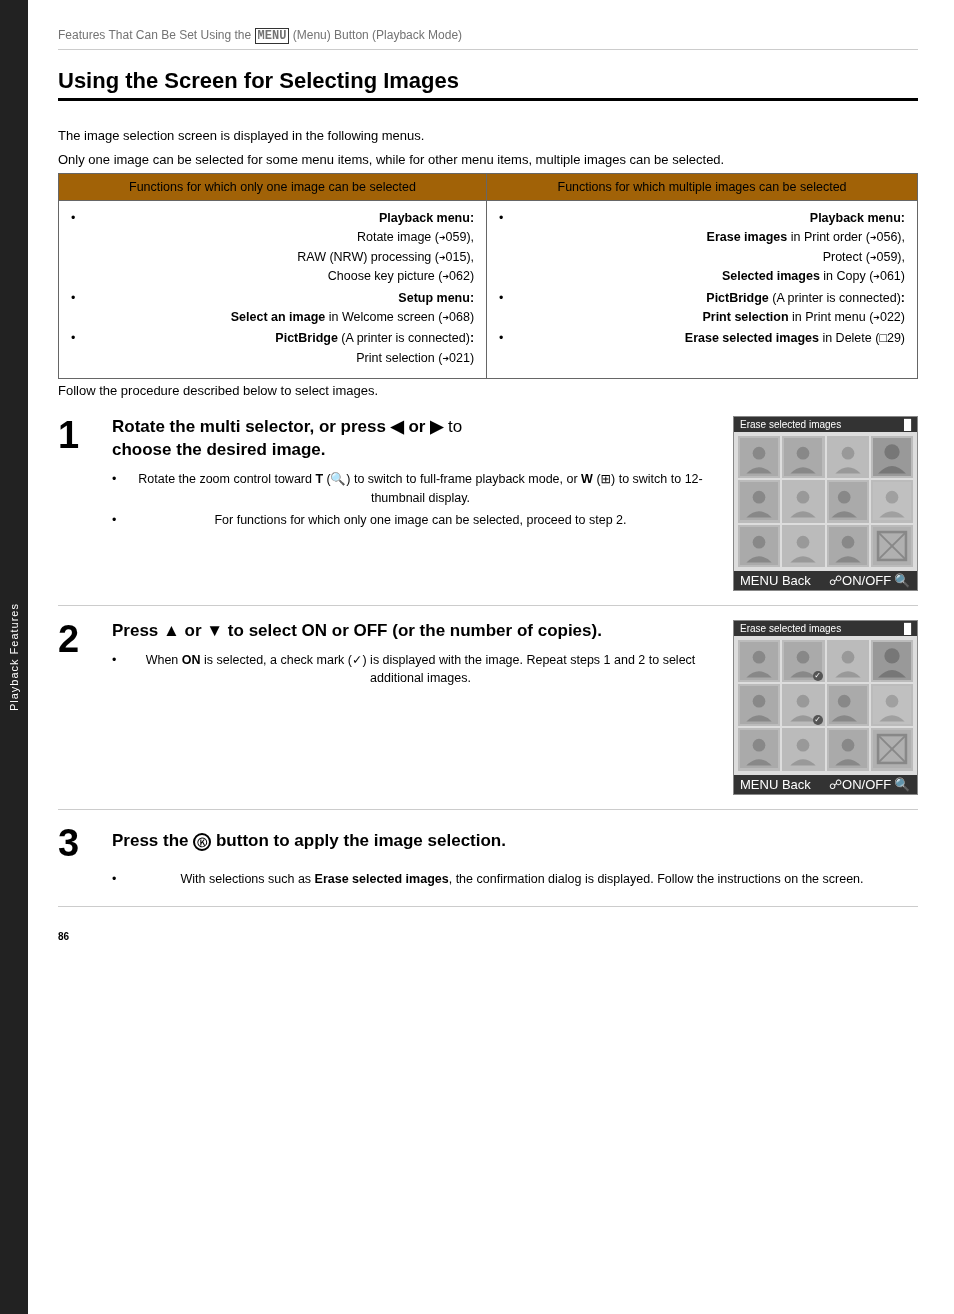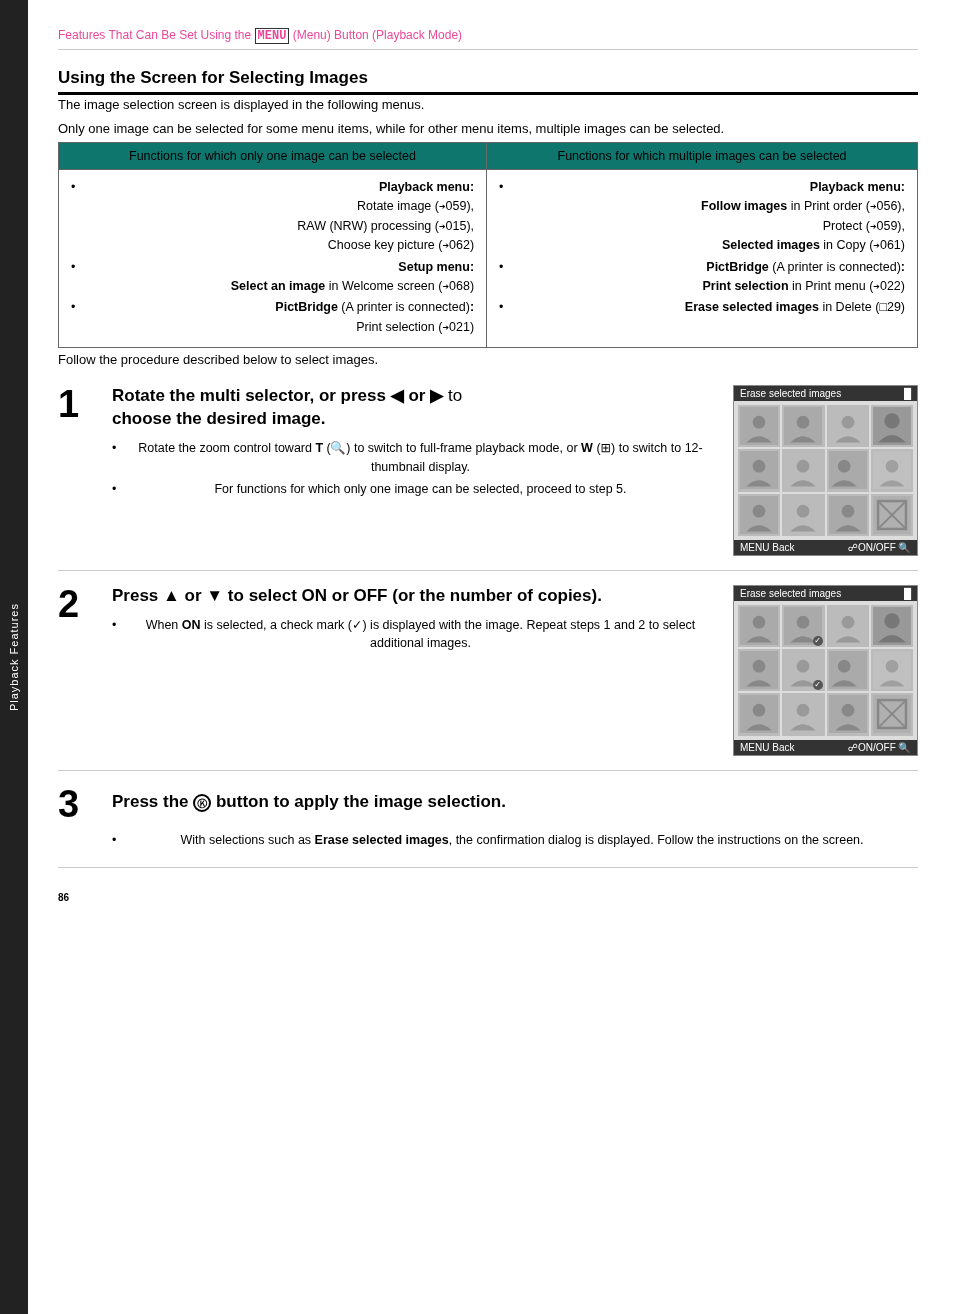--- a/index.html
+++ b/index.html
@@ -32,54 +32,54 @@
       transform: rotate(180deg);
       white-space: nowrap;
       letter-spacing: 1px;
     }
     .content {
       flex: 1;
       padding: 28px 36px 28px 30px;
     }
     .top-label {
       font-size: 12px;
-      color: #ec4899;
+      color: #737373;
       margin-bottom: 18px;
       border-bottom: 1px solid #ccc;
       padding-bottom: 6px;
     }
     .top-label .menu-word {
       font-family: 'Courier New', monospace;
       font-weight: bold;
       font-size: 12px;
       border: 1px solid #333;
       padding: 0 2px;
     }
     .section-title {
-      font-size: 17px;
+      font-size: 22px;
       font-weight: bold;
-      margin-bottom: 0;
+      margin-bottom: 25px;
       border-bottom: 3px solid #000;
       padding-bottom: 4px;
     }
     .intro-text {
       font-size: 13px;
       margin-bottom: 4px;
       line-height: 1.5;
     }
     table {
       width: 100%;
       border-collapse: collapse;
       font-size: 12.5px;
     }
     table th {
       border: 1px solid #666;
       padding: 6px 10px;
       text-align: center;
-      background: #0f766e;
+      background: #a16207;
       font-weight: normal;
     }
     table td {
       border: 1px solid #666;
       padding: 8px 12px;
       vertical-align: top;
       line-height: 1.55;
     }
     .bold { font-weight: bold; }
     .step-intro {
@@ -182,21 +182,21 @@
       width: 10px;
       height: 10px;
       display: flex;
       align-items: center;
       justify-content: center;
       line-height: 10px;
     }
     .camera-screen-footer {
       background: #333;
       color: #fff;
-      font-size: 10px;
+      font-size: 13px;
       padding: 2px 6px;
       display: flex;
       justify-content: space-between;
     }
     .step3-block {
       border-bottom: 1px solid #ccc;
       padding-bottom: 14px;
       margin-bottom: 14px;
     }
     .step3-header-row {
@@ -279,21 +279,21 @@
                 <span class="bold">Select an image</span> in Welcome screen (<span class="sym">➔</span>068)
               </li>
               <li><span class="bold">PictBridge</span> (A printer is connected)<span class="bold">:</span><br>
                 Print selection (<span class="sym">➔</span>021)
               </li>
             </ul>
           </td>
           <td>
             <ul class="table-list">
               <li><span class="bold">Playback menu:</span><br>
-                <span class="bold">Follow images</span> in Print order (<span class="sym">➔</span>056),<br>
+                <span class="bold">Erase images</span> in Print order (<span class="sym">➔</span>056),<br>
                 Protect (<span class="sym">➔</span>059),<br>
                 <span class="bold">Selected images</span> in Copy (<span class="sym">➔</span>061)
               </li>
               <li><span class="bold">PictBridge</span> (A printer is connected)<span class="bold">:</span><br>
                 <span class="bold">Print selection</span> in Print menu (<span class="sym">➔</span>022)
               </li>
               <li><span class="bold">Erase selected images</span> in Delete (□29)
               </li>
             </ul>
           </td>
@@ -304,21 +304,21 @@
     <p class="step-intro">Follow the procedure described below to select images.</p>
 
     <div class="step-block">
       <div class="step-number">1</div>
       <div class="step-content">
         <div class="step-header">
           Rotate the multi selector, or press ◀ or ▶ <span style="font-weight:normal">to</span><br>choose the desired image.
         </div>
         <ul class="step-bullets">
           <li>Rotate the zoom control toward <strong>T</strong> (🔍) to switch to full-frame playback mode, or <strong>W</strong> (⊞) to switch to 12-thumbnail display.</li>
-          <li>For functions for which only one image can be selected, proceed to step 5.</li>
+          <li>For functions for which only one image can be selected, proceed to step 2.</li>
         </ul>
       </div>
       <div class="step-image">
         <div class="camera-screen">
           <div class="camera-screen-title">
             <span>Erase selected images</span>
             <span>█</span>
           </div>
           <div class="camera-screen-grid">
 

